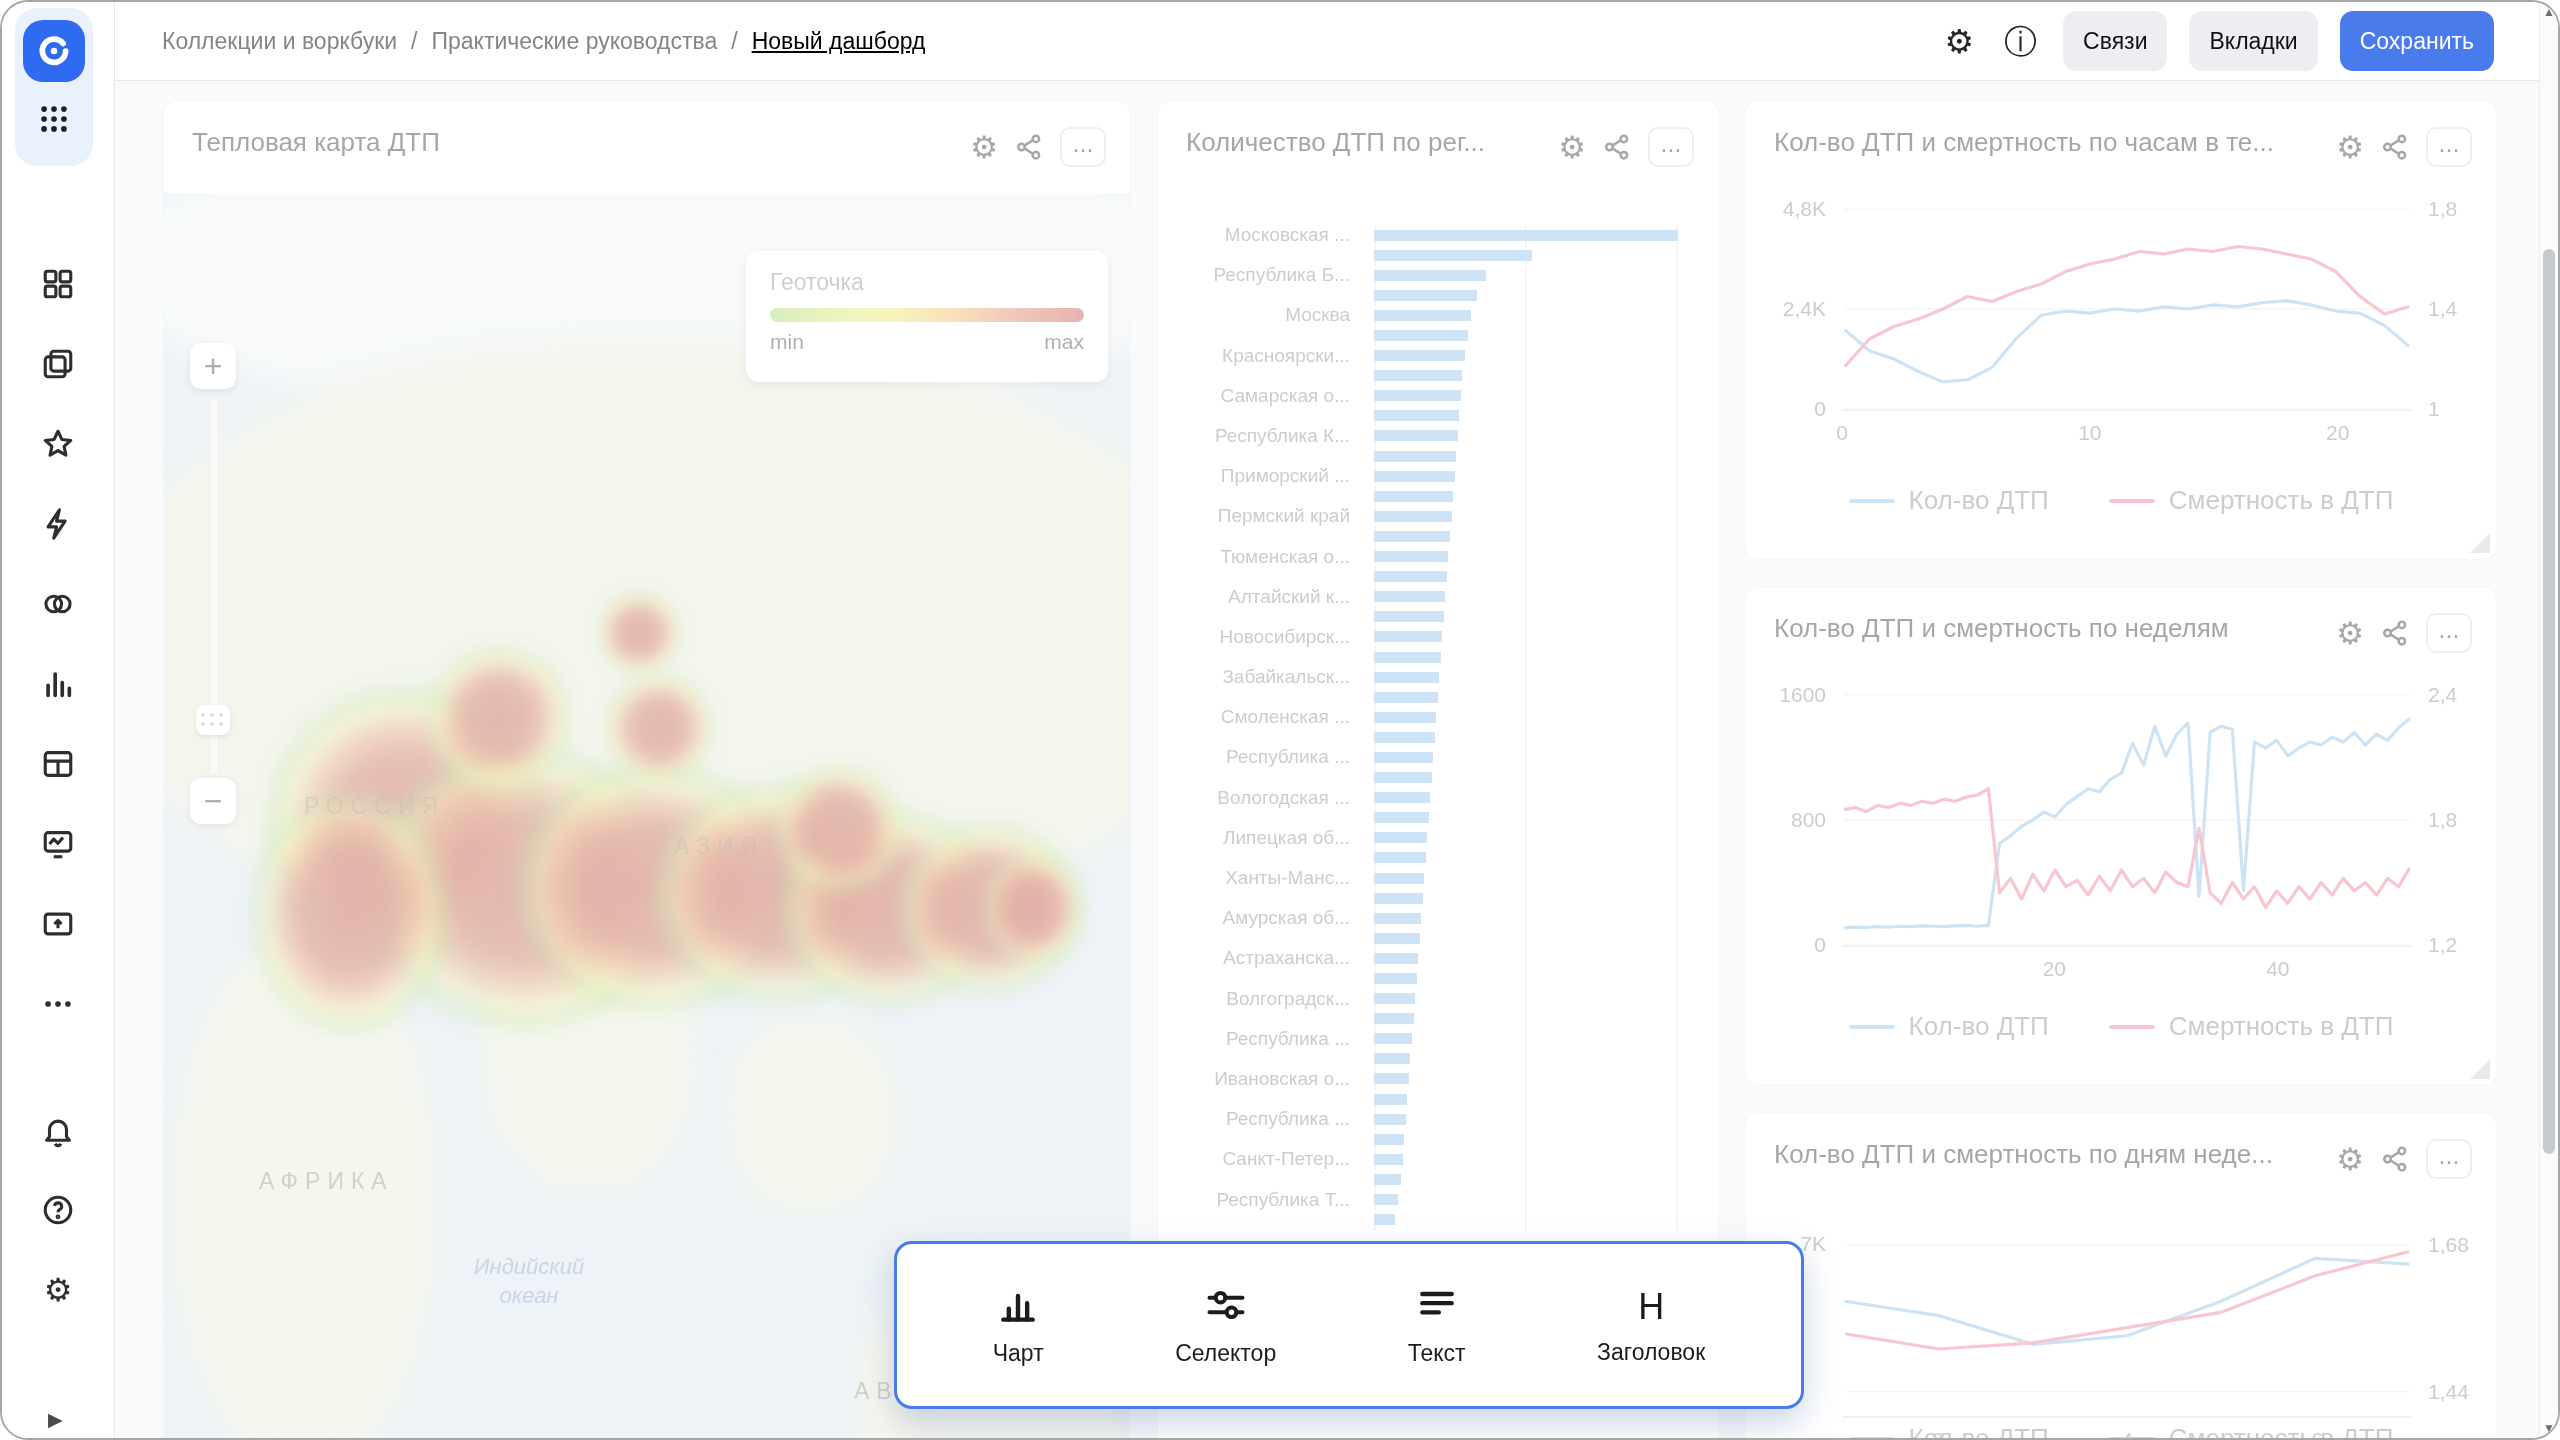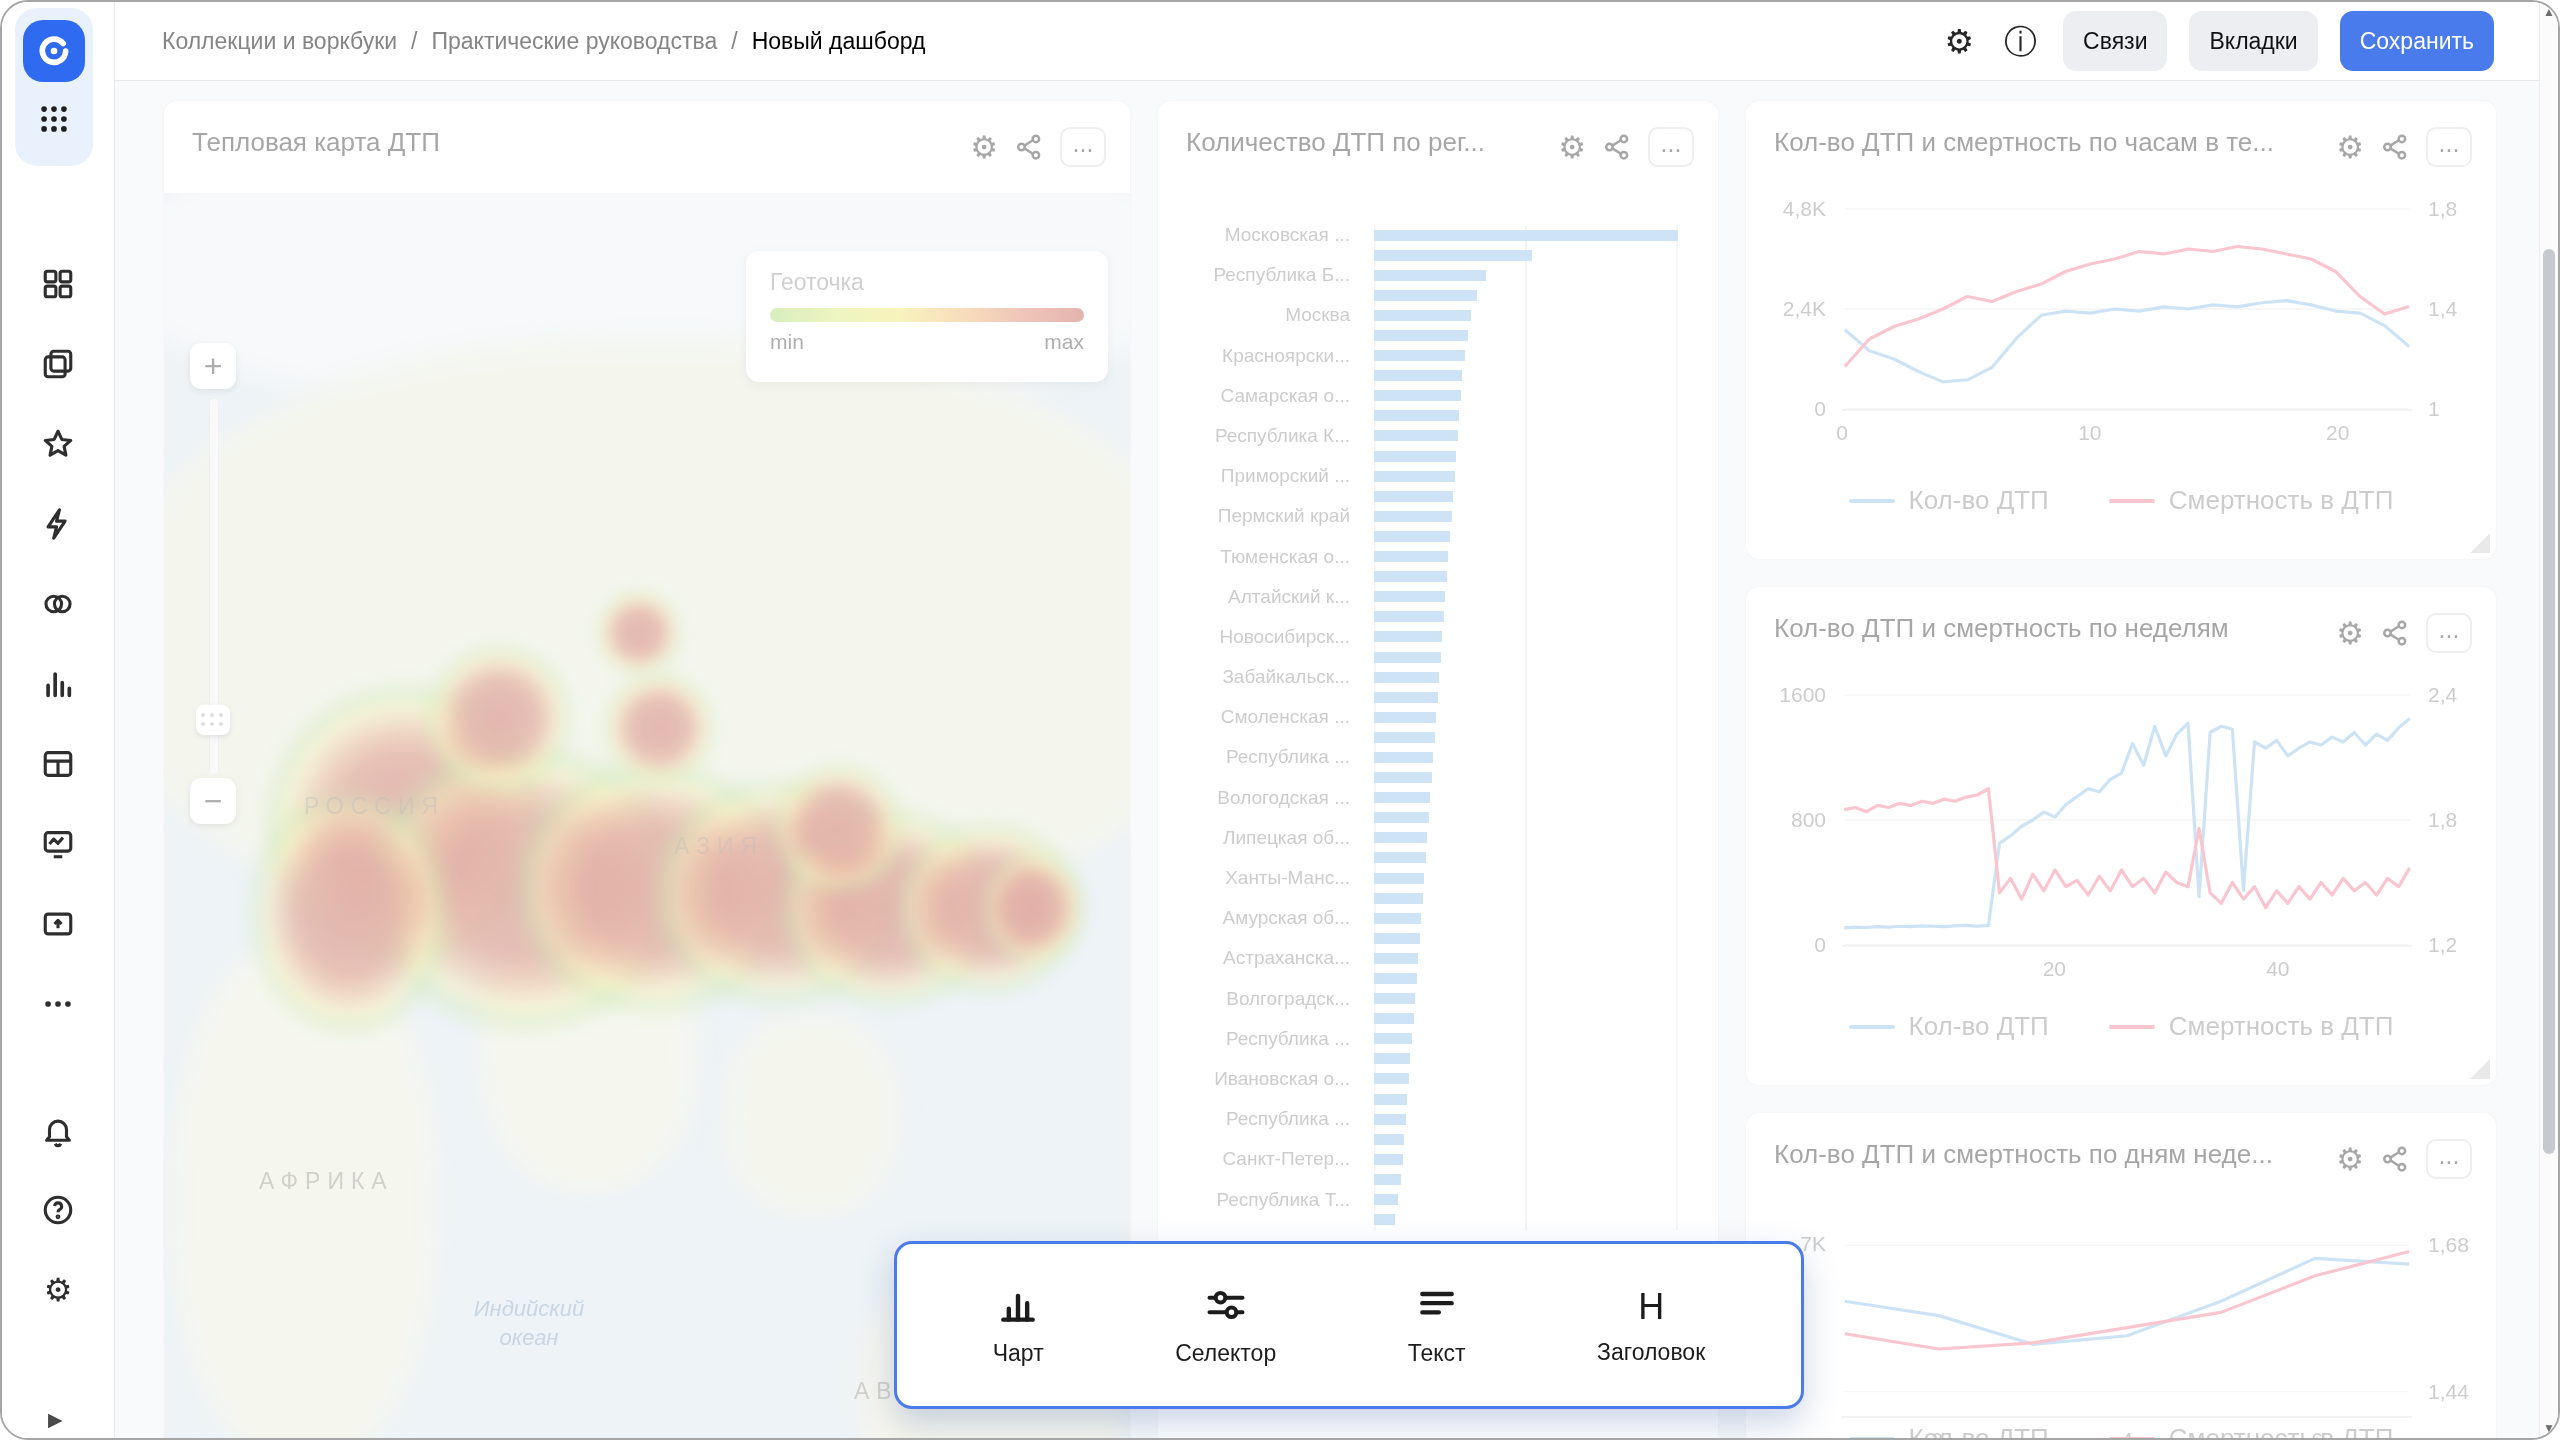--- a/index.html
+++ b/index.html
@@ -15,21 +15,21 @@
   .side-bottom{position:absolute;bottom:128px;left:0;right:0;display:flex;flex-direction:column;align-items:center;gap:39px;}
   .side-item{width:40px;height:40px;display:flex;align-items:center;justify-content:center;background:none;border:none;padding:0;cursor:pointer;color:#2e2e2e;}
   .side-item svg{width:34px;height:34px;}
   .glyph-btn{font-size:32px;line-height:1;color:#2e2e2e;}
   .collapse{position:absolute;left:40px;bottom:6px;background:none;border:none;font-size:19px;color:#4a4a4a;cursor:pointer;}
 
   
   .topbar{position:absolute;left:112px;top:0;right:0;height:79px;background:#fff;border-bottom:1px solid #e8e8e8;display:flex;align-items:center;z-index:75;box-sizing:border-box;padding:0 64px 0 48px;}
   .breadcrumbs{display:flex;align-items:center;gap:14px;font-size:23px;color:#858585;flex:1;white-space:nowrap;}
   .breadcrumbs a{color:#858585;text-decoration:none;cursor:pointer;}
-  .crumb-current{color:#000;}
+  .crumb-current{color:#000;text-decoration:underline;}
   .topbar-actions{display:flex;align-items:center;gap:22px;}
   .icon-btn{background:none;border:none;cursor:pointer;font-size:33px;color:#262626;line-height:1;padding:0 4px;}
   .btn{height:60px;border-radius:13px;font-size:23px;padding:0 20px;border:none;cursor:pointer;font-family:inherit;}
   .btn.gray{background:#eceef1;color:#111;}
   .btn.primary{background:#4a7bec;color:#fff;}
 
   
   .content{position:absolute;left:112px;top:79px;right:18px;bottom:0;background:#f2f3f5;overflow:hidden;}
   .card{position:absolute;background:#fff;border-radius:13px;box-shadow:0 0 0 1px rgba(0,0,0,0.03);}
   .card-head{display:flex;align-items:flex-start;padding:26px 24px 16px 28px;}
@@ -275,21 +275,21 @@
         <div class="heat" style="left:810px;top:650px;width:120px;height:130px;"></div>
         <div class="heat" style="left:70px;top:580px;width:230px;height:280px;"></div>
         <div class="heat" style="left:250px;top:440px;width:170px;height:170px;"></div>
         <div class="heat" style="left:430px;top:470px;width:130px;height:130px;"></div>
         <div class="heat" style="left:425px;top:390px;width:100px;height:100px;"></div>
         <div class="heat" style="left:600px;top:560px;width:150px;height:150px;"></div>
 
         <span class="map-label faint" style="left:140px;top:600px;">РОССИЯ</span>
         <span class="map-label faint" style="left:510px;top:640px;">АЗИЯ</span>
         <span class="map-label" style="left:95px;top:975px;">АФРИКА</span>
-        <span class="ocean-label" style="left:280px;top:1060px;width:170px;margin-top:42px;"><span>Индийский</span><br><span>океан</span></span>
+        <span class="ocean-label" style="left:280px;top:1060px;width:170px;"><span>Индийский</span><br><span>океан</span></span>
         <span class="map-label" style="left:690px;top:1185px;">АВСТРАЛИЯ</span>
 
         <button class="zoom-btn zoom-in">+</button>
         <div class="zoom-track"></div>
         <div class="zoom-handle">
             <i></i>
             <i></i>
             <i></i>
             <i></i>
             <i></i>

